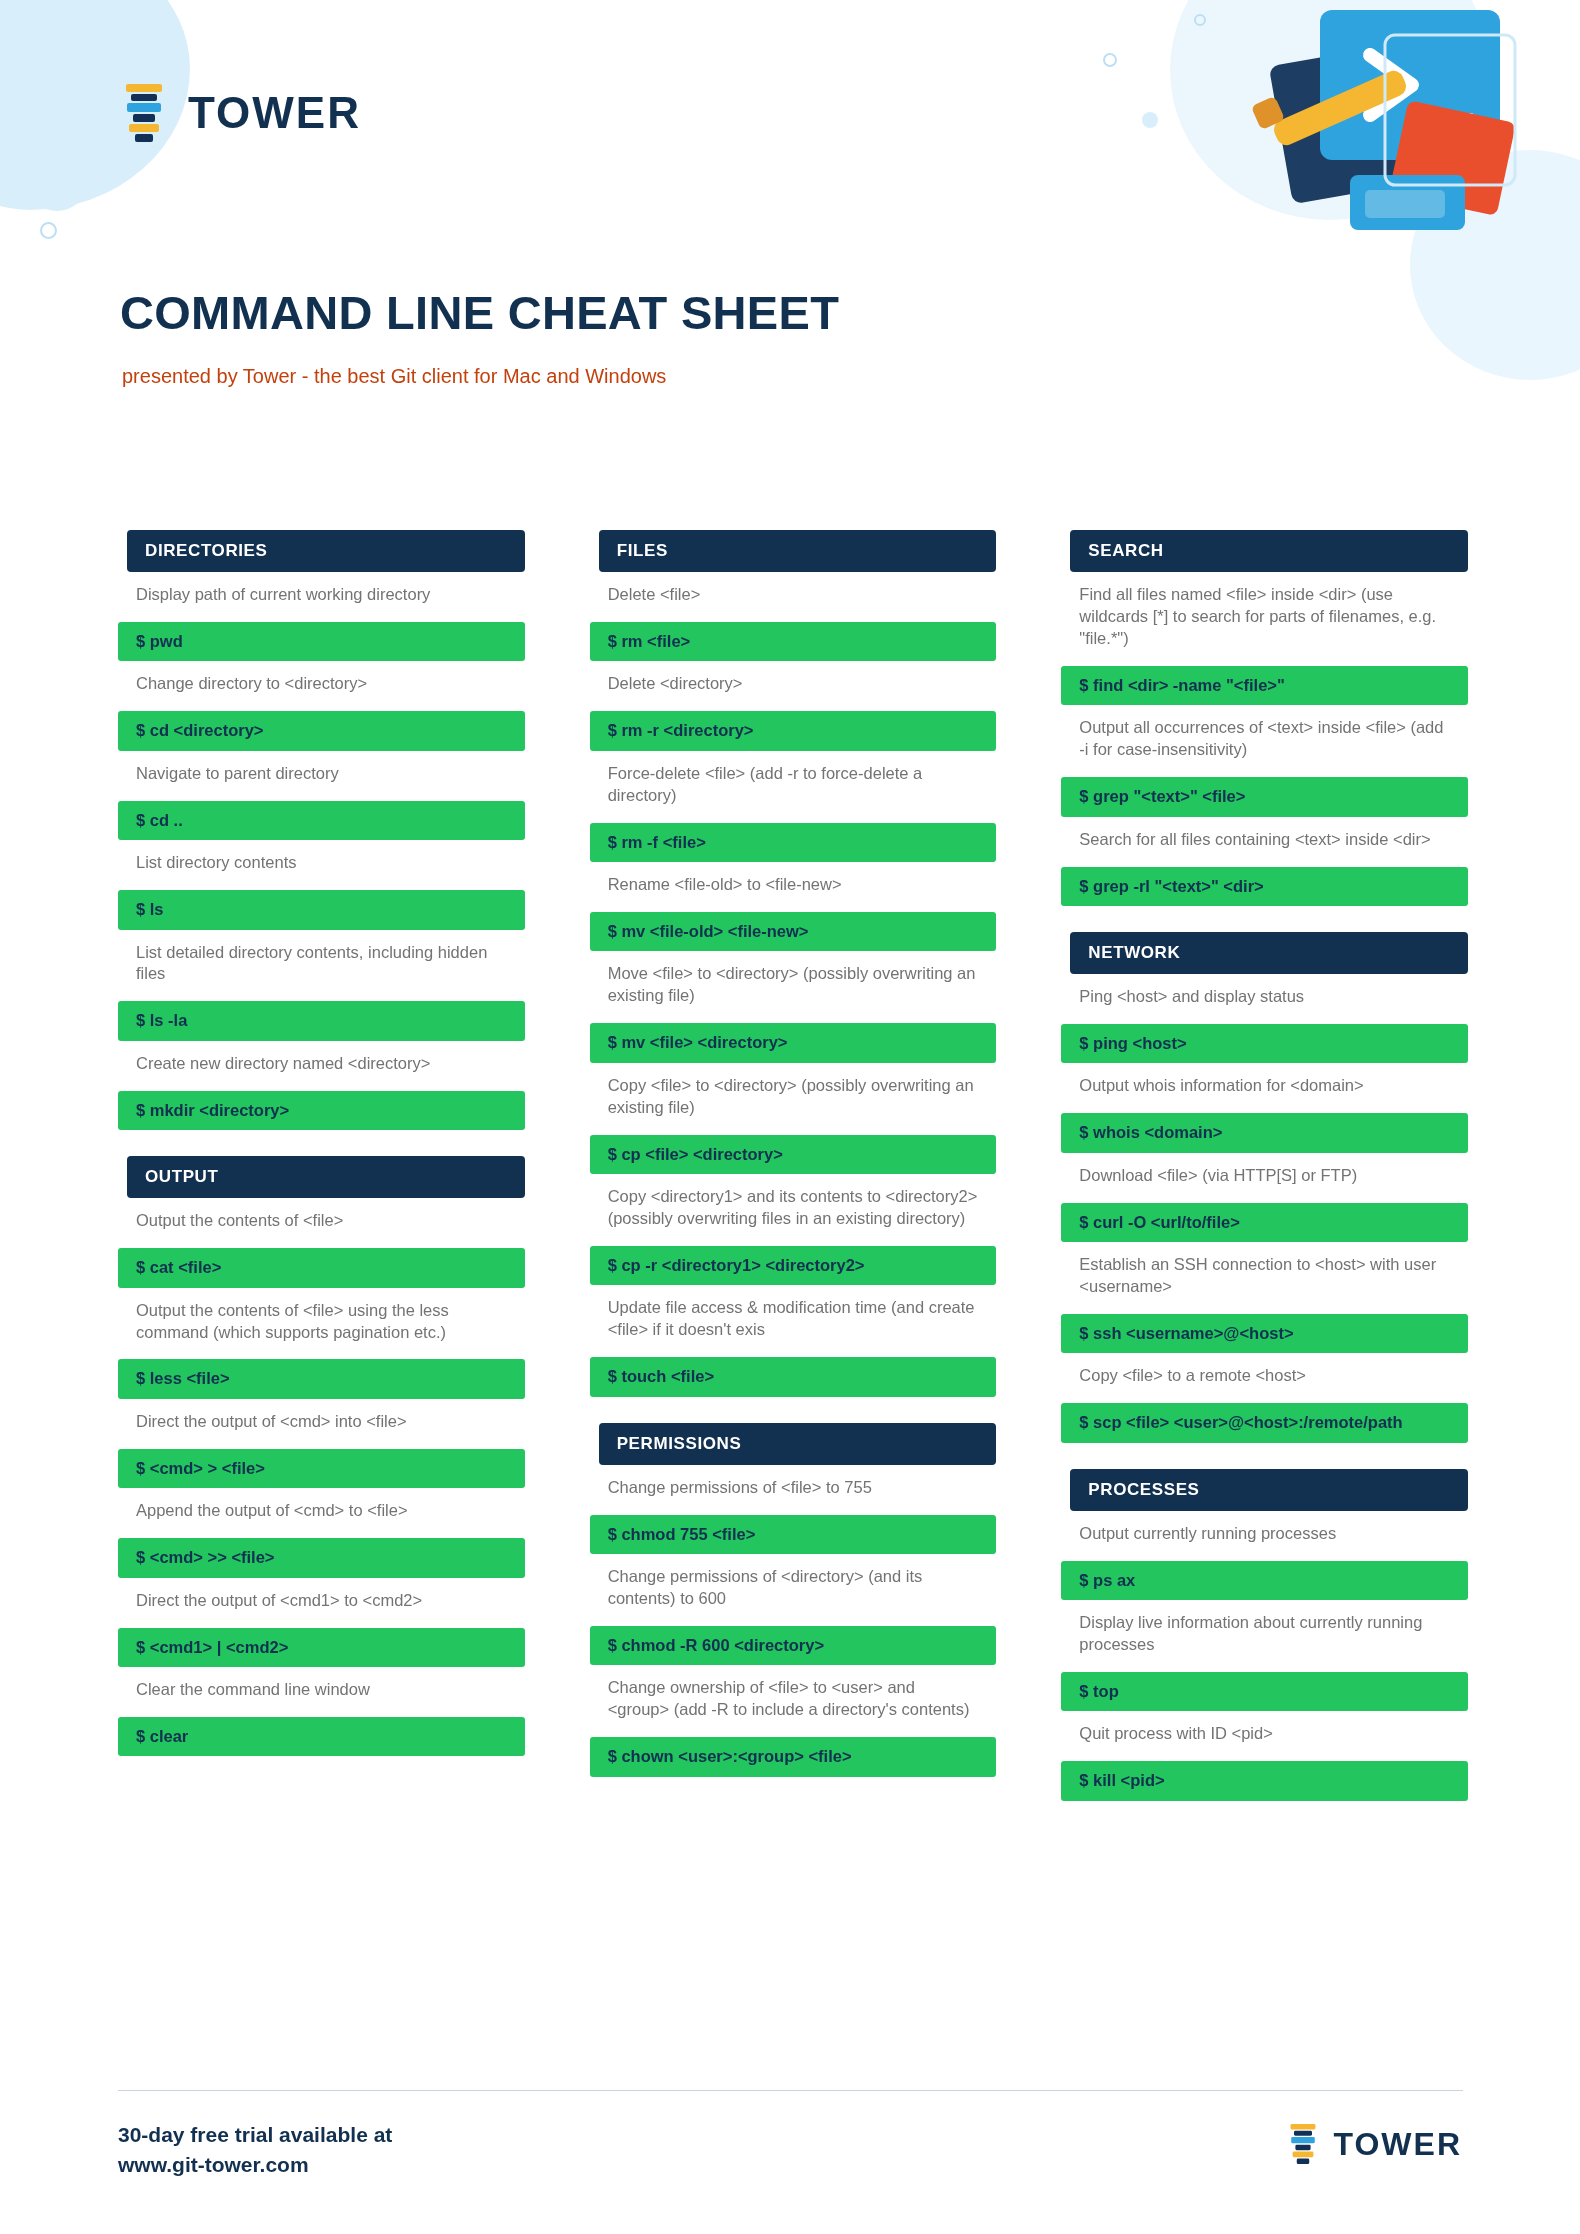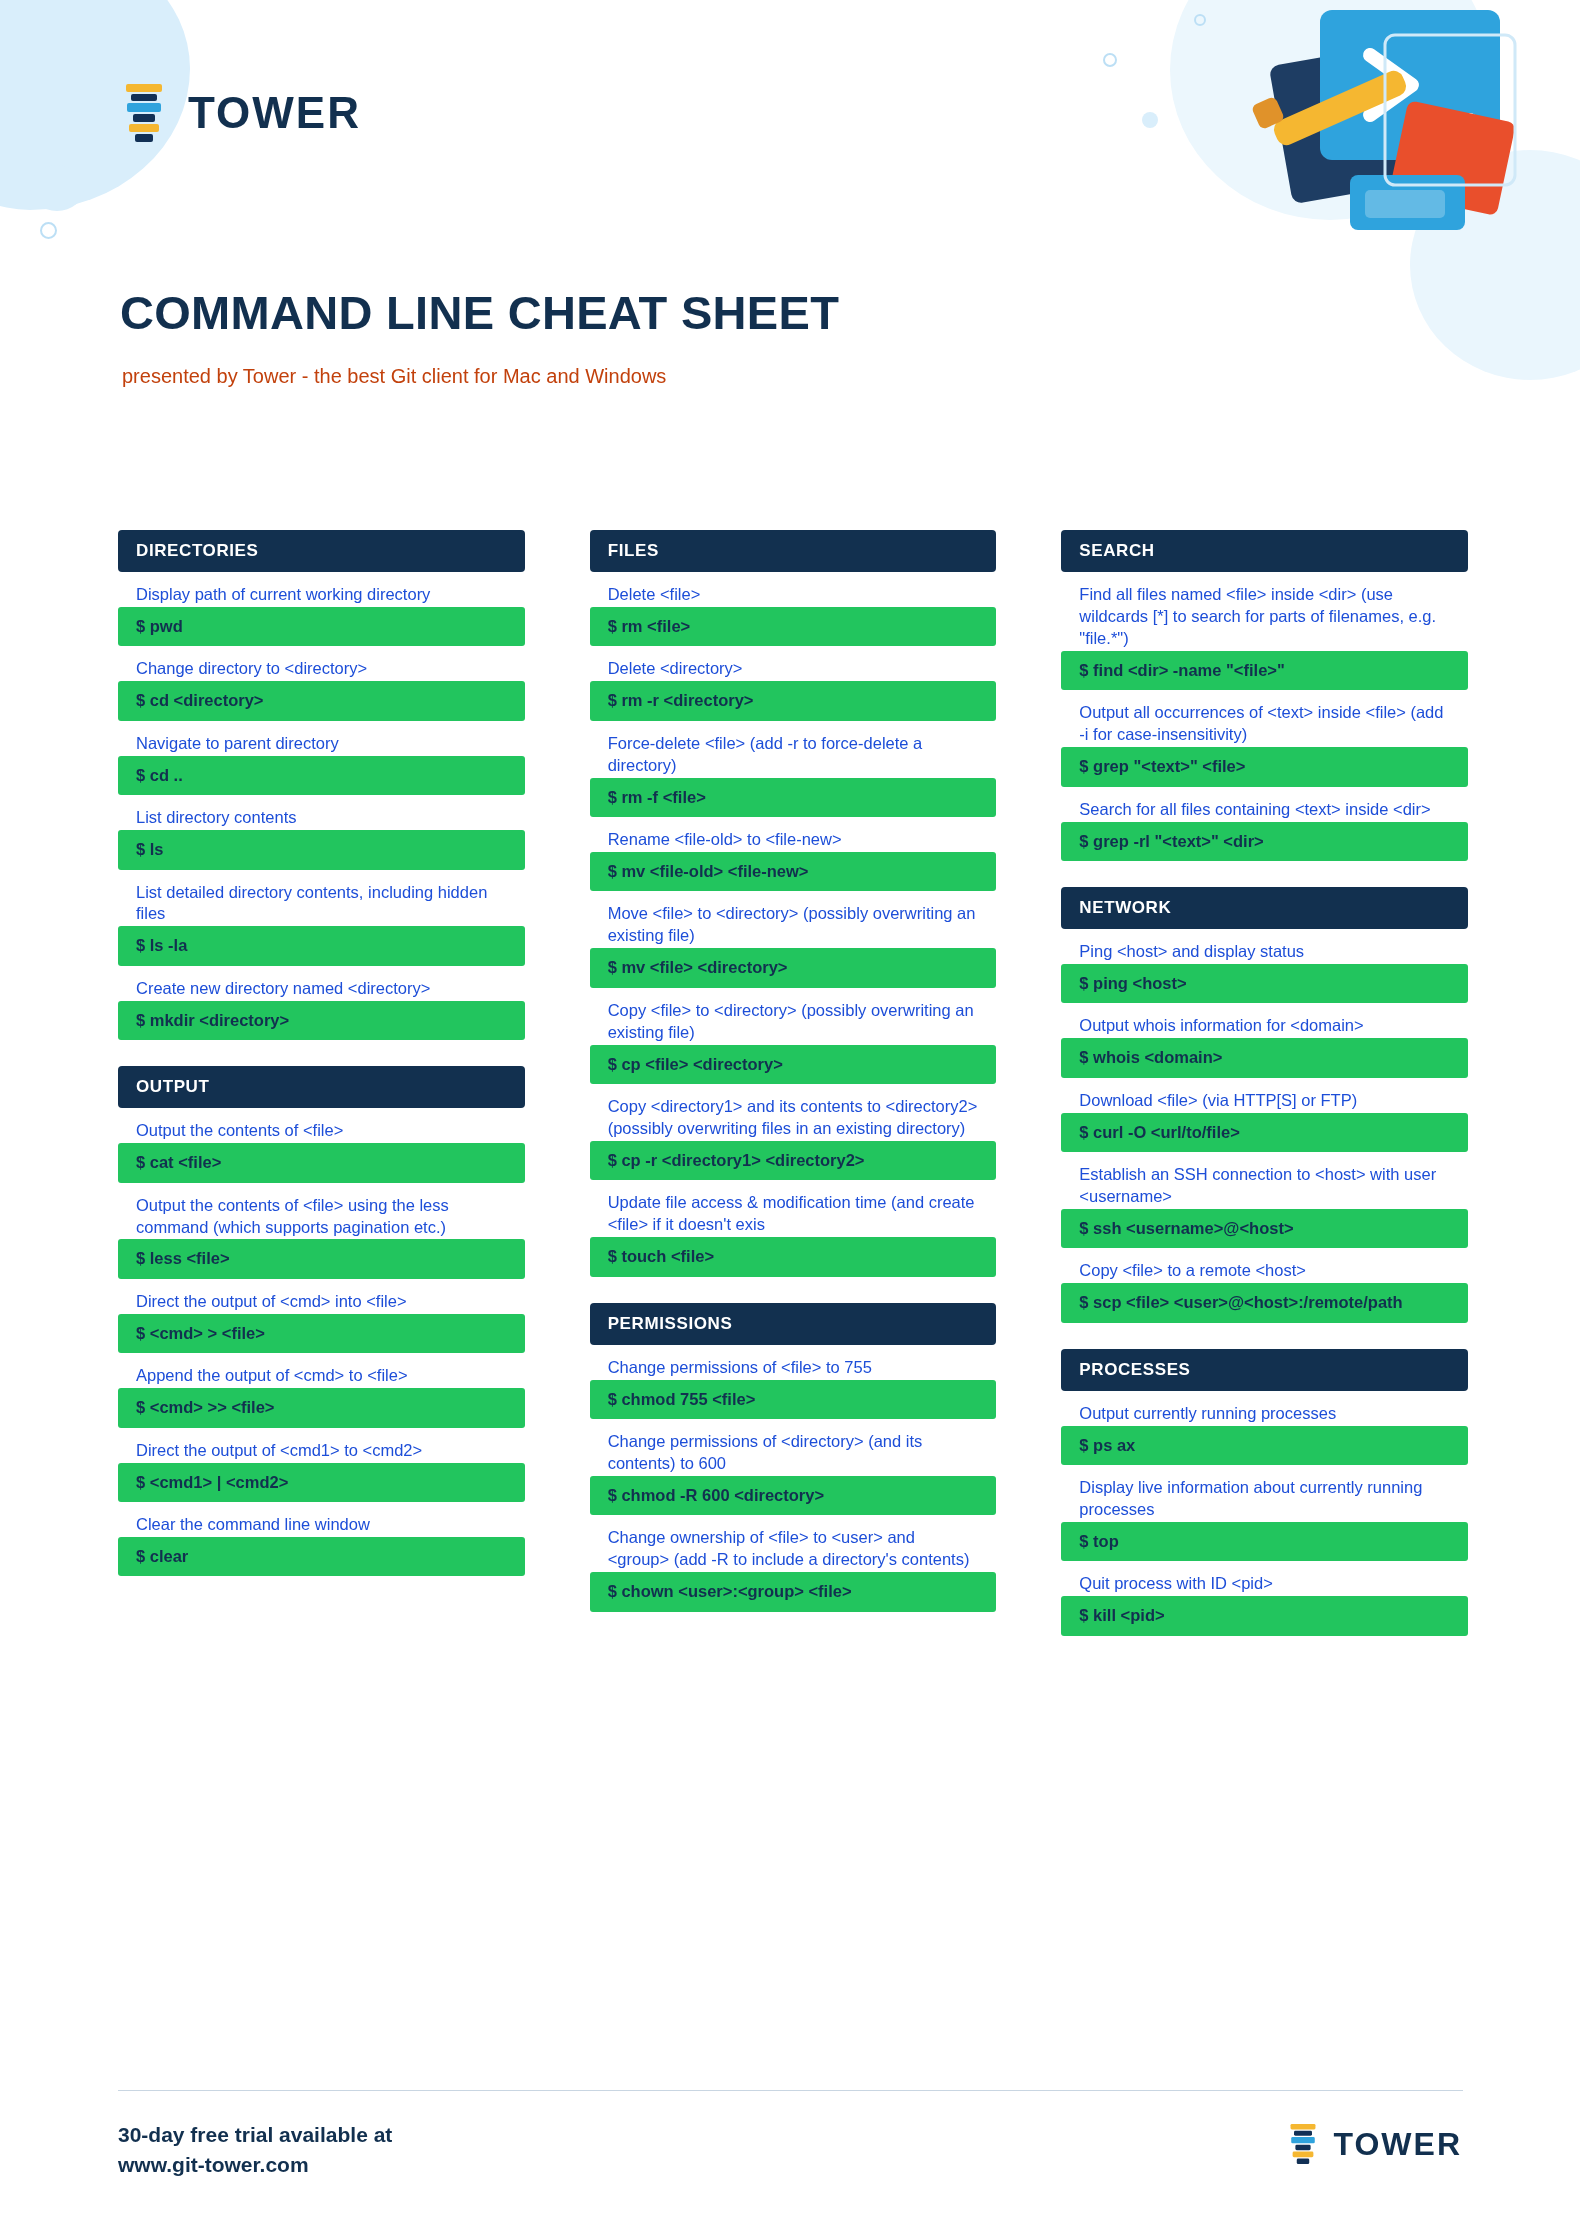--- a/index.html
+++ b/index.html
@@ -135,29 +135,30 @@
 
   .section-head {
     background: #12304f;
     color: #ffffff;
     font-size: 17px;
     font-weight: bold;
     letter-spacing: 0.6px;
     padding: 11px 18px;
     border-radius: 4px;
     margin-bottom: 12px;
+    margin-left: 9px;
   }
   .section + .section { margin-top: 26px; }
 
   .entry { margin-bottom: 12px; }
   .entry-desc {
     font-size: 16.5px;
     line-height: 1.33;
-    color: #1d4ed8;
-    padding: 0 18px 1px 18px;
+    color: #737373;
+    padding: 0 18px 16px 18px;
   }
   .entry-cmd {
     background: #22c55e;
     color: #12304f;
     font-weight: bold;
     font-size: 16.5px;
     padding: 9px 18px;
     border-radius: 3px;
     line-height: 1.3;
   }

